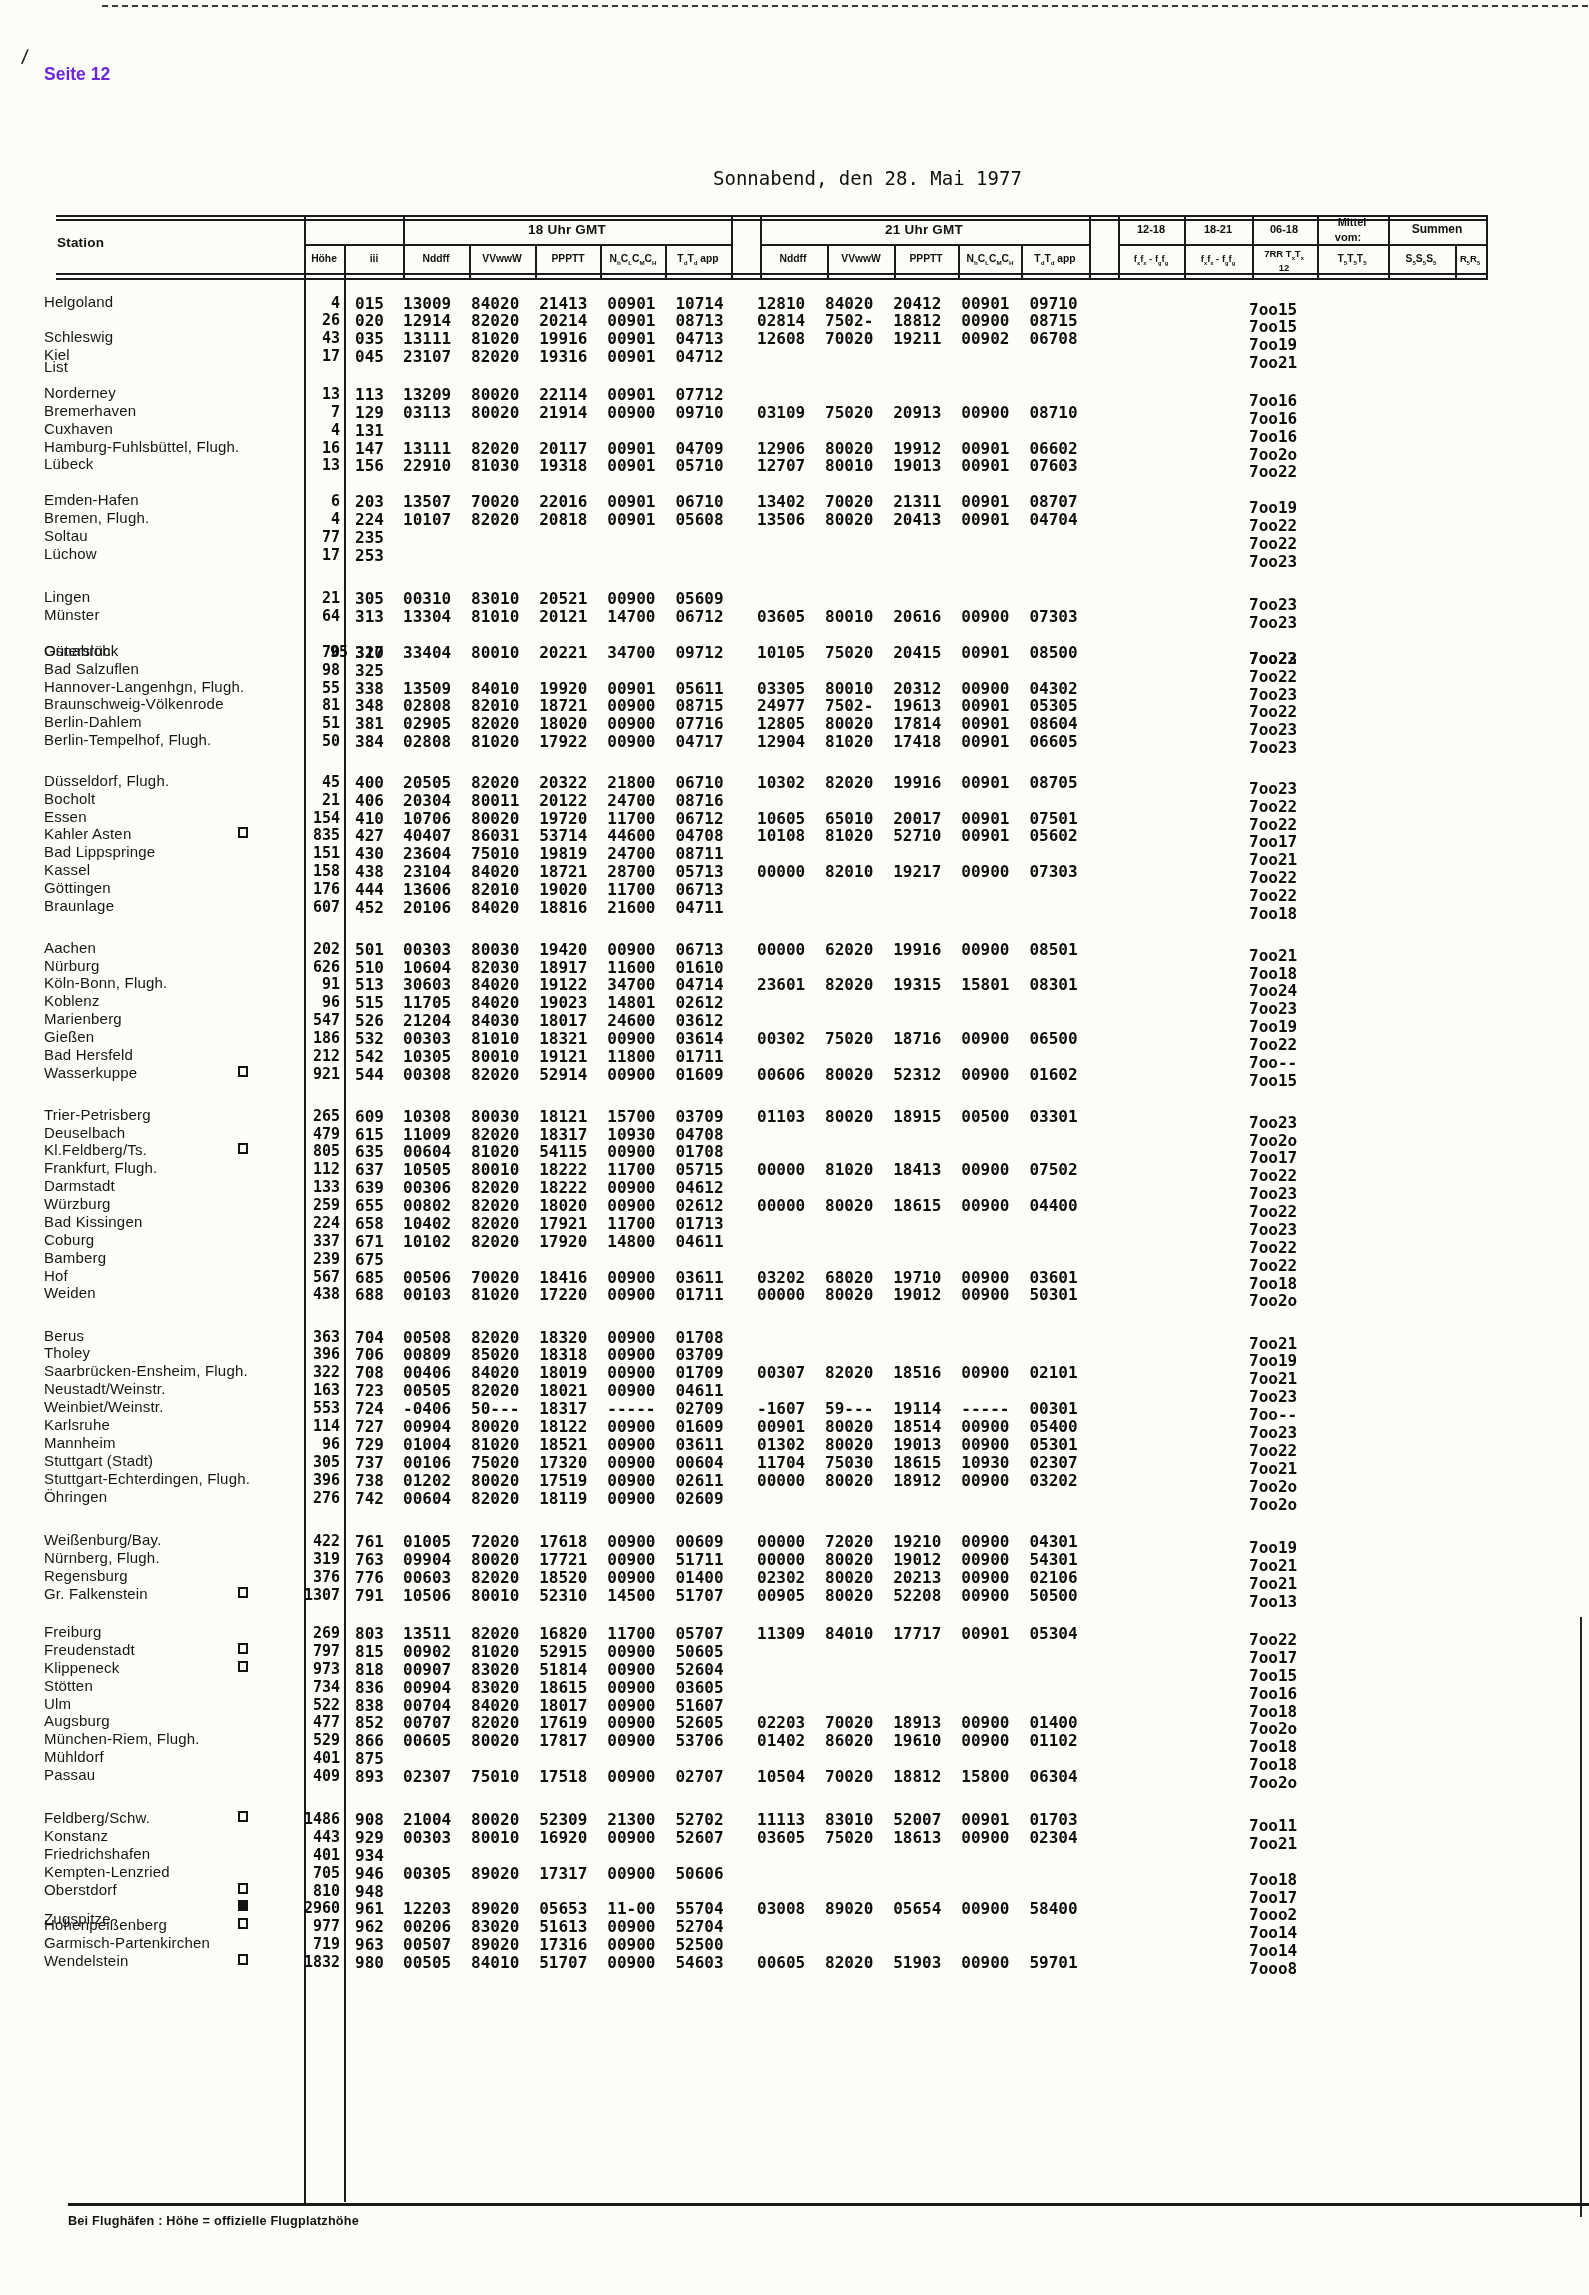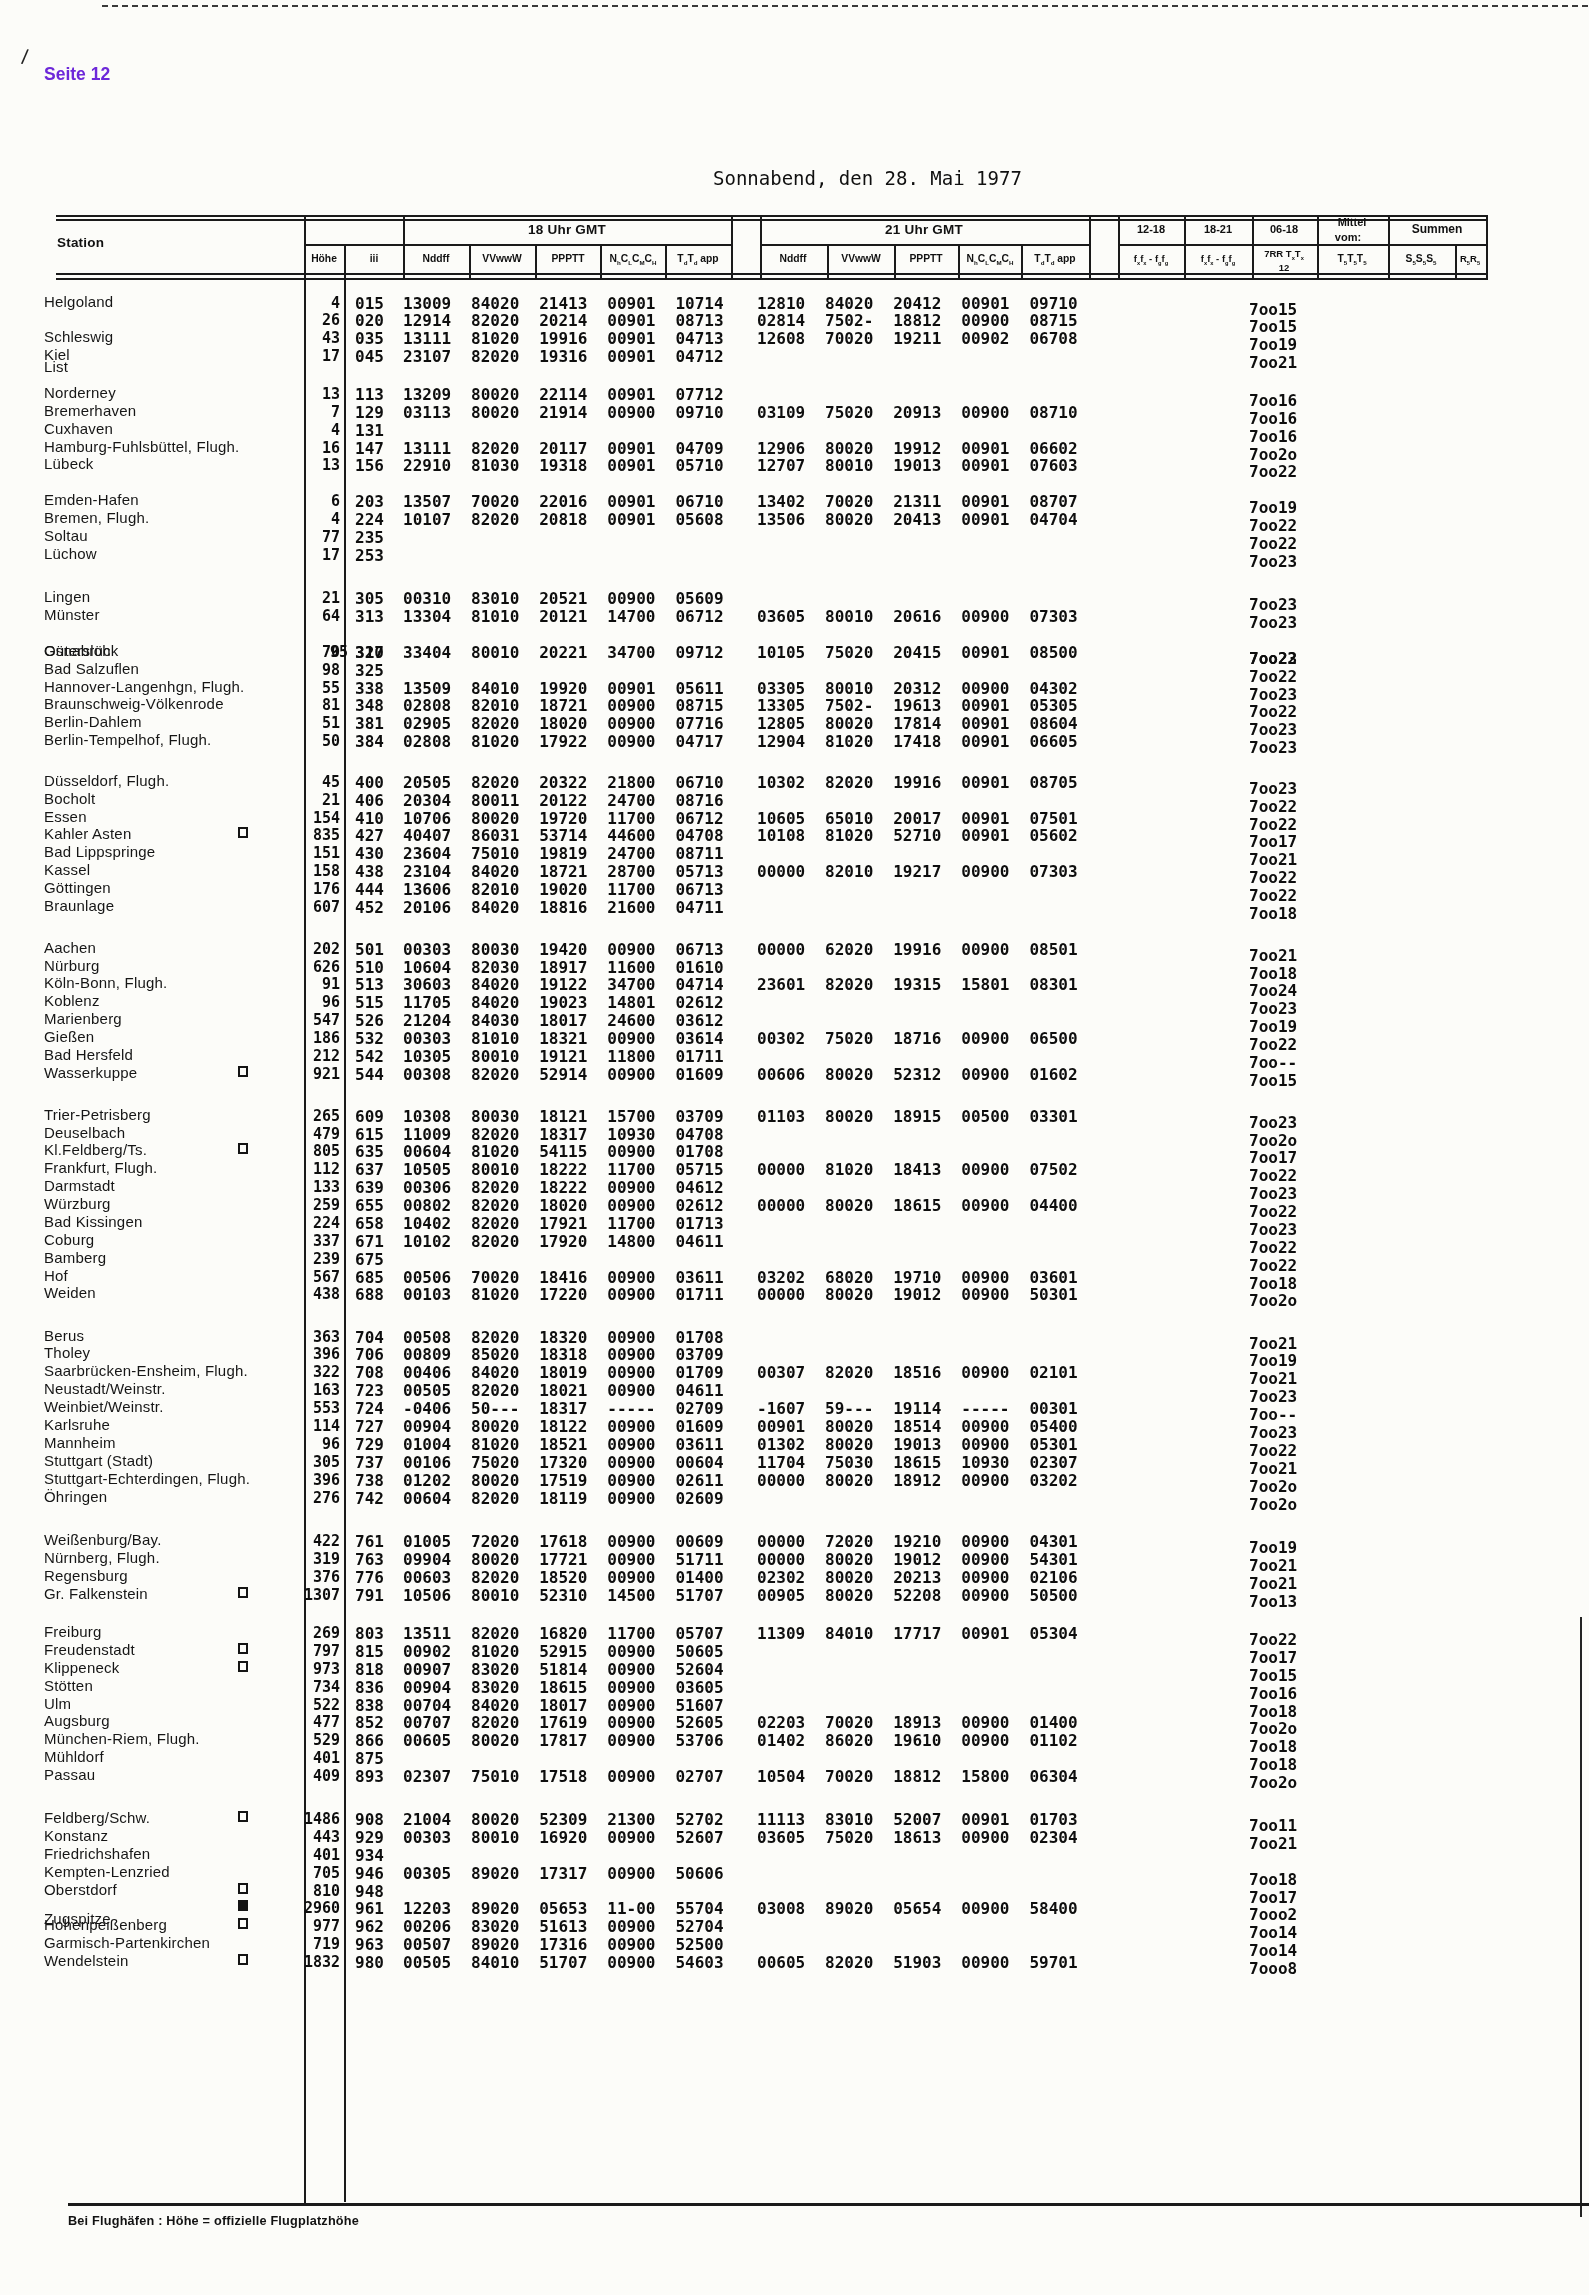--- a/index.html
+++ b/index.html
@@ -250,21 +250,21 @@
         <div class="num" style="left: 355px; top: 0.8px;">338</div>
         <div class="num obs" style="left: 403px; top: 0.8px;">13509 84010 19920 00901 05611</div>
         <div class="num obs" style="left: 757px; top: 0.8px;">03305 80010 20312 00900 04302</div>
         <div class="num" style="left: 1249px; top: 7.2px;">7oo23</div>
       </div>
       <div class="row" style="top: 695px;">
         <div class="station" style="left: 44px; top: 0px;">Braunschweig-Völkenrode</div>
         <div class="num hoehe" style="right: 1250px; top: 0.8px;">81</div>
         <div class="num" style="left: 355px; top: 0.8px;">348</div>
         <div class="num obs" style="left: 403px; top: 0.8px;">02808 82010 18721 00900 08715</div>
-        <div class="num obs" style="left: 757px; top: 0.8px;">13305 7502- 19613 00901 05305</div>
+        <div class="num obs" style="left: 757px; top: 0.8px;">24977 7502- 19613 00901 05305</div>
         <div class="num" style="left: 1249px; top: 7.2px;">7oo22</div>
       </div>
       <div class="row" style="top: 713px;">
         <div class="station" style="left: 44px; top: 0px;">Berlin-Dahlem</div>
         <div class="num hoehe" style="right: 1250px; top: 0.8px;">51</div>
         <div class="num" style="left: 355px; top: 0.8px;">381</div>
         <div class="num obs" style="left: 403px; top: 0.8px;">02905 82020 18020 00900 07716</div>
         <div class="num obs" style="left: 757px; top: 0.8px;">12805 80020 17814 00901 08604</div>
         <div class="num" style="left: 1249px; top: 7.2px;">7oo23</div>
       </div>

